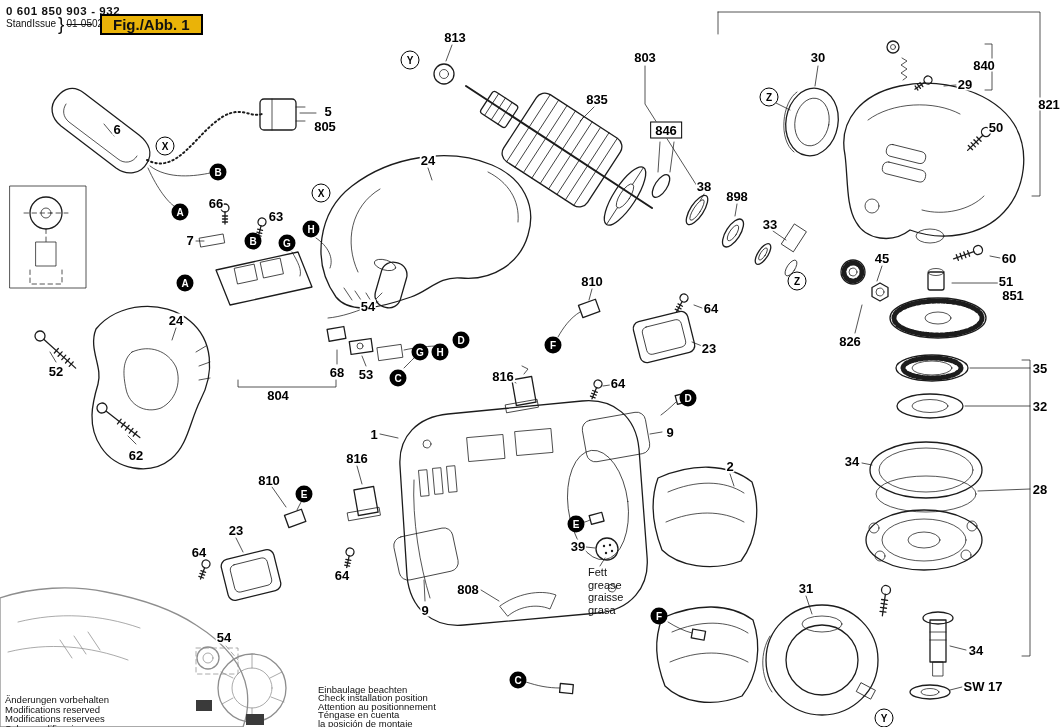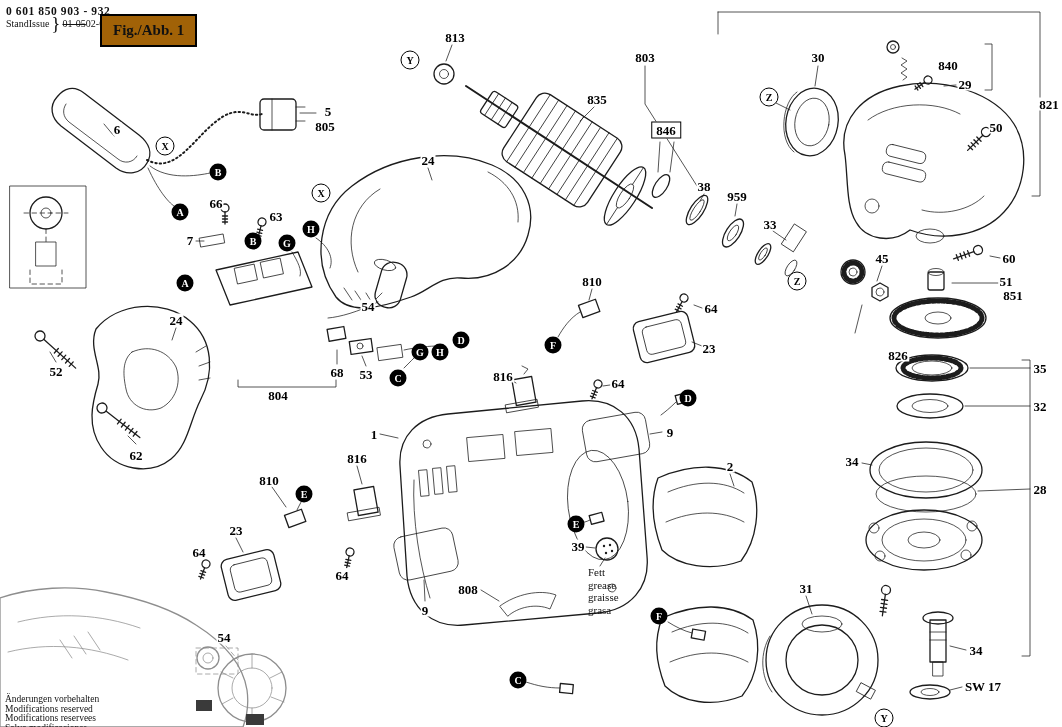--- a/index.html
+++ b/index.html
@@ -1,36 +1,36 @@
 <!DOCTYPE html>
 <html><head>
 <meta charset="utf-8">
 <style>
   html,body{margin:0;padding:0;background:#fff;}
   .page{position:relative;width:1062px;height:727px;background:#fff;overflow:hidden;
-        font-family:Liberation Serif, serif;color:#111;}
+        font-family:Liberation Sans, sans-serif;color:#111;}
   svg.draw{position:absolute;inset:0;}
   svg.draw *{fill:none;stroke:#1c1c1c;stroke-width:1.3;stroke-linecap:round;stroke-linejoin:round;}
   svg.draw .tn{stroke-width:.75;}
   svg.draw .tk{stroke-width:2;}
   svg.draw .dsh{stroke-dasharray:4.5 3.5;}
   svg.draw .dt{stroke-dasharray:1.4 3;}
   svg.draw .teeth2{stroke-width:5;stroke-dasharray:2.4 2.6;}
   svg.draw .fl{fill:#1c1c1c;stroke:none;}
   svg.draw .gray *{stroke:#8e8e8e;}
   svg.draw .gray .fl{fill:#3a3a3a;stroke:none;}
 
   .header{position:absolute;left:6px;top:5px;}
   .pn{font-size:11.5px;font-weight:700;letter-spacing:.6px;white-space:nowrap;}
   .issue-block{display:flex;align-items:center;gap:2px;margin-top:1px;font-size:10px;line-height:11px;}
   .issue-labels,.issue-dates{display:flex;flex-direction:row;}
   .brace{font-size:19px;font-weight:400;}
   .struck{text-decoration:line-through;}
-  .figbox{position:absolute;left:100px;top:14px;border:2.5px solid #000;padding:6px 11px;
-          font-size:15px;font-weight:700;background:#a16207;}
+  .figbox{position:absolute;left:100px;top:14px;border:2.5px solid #000;padding:0 11px;
+          font-size:15px;font-weight:700;background:#eab308;}
 
   .layer{position:absolute;inset:0;pointer-events:none;}
   .callout{position:absolute;transform:translate(-50%,-50%);font-size:13px;font-weight:700;
            line-height:1;white-space:nowrap;background:#fff;padding:0 1px;color:#000;}
   .callout.b{font-weight:800;}
   .callout.boxed{border:1px solid #000;padding:1px 4px;}
   .lettercall{position:absolute;transform:translate(-50%,-50%);width:17px;height:17px;border-radius:50%;
               display:flex;align-items:center;justify-content:center;font-size:10px;font-weight:700;}
   .lettercall.solid{background:#000;color:#fff;}
   .lettercall.outline{background:#fff;color:#000;border:1.5px solid #000;}
@@ -408,32 +408,32 @@
   </div>
 
   <div class="figbox">Fig./Abb. 1</div>
 
   <div class="layer">
       <div class="callout b" style="left: 455px; top: 37px;">813</div>
       <div class="callout b" style="left: 645px; top: 57px;">803</div>
       <div class="callout b" style="left: 597px; top: 99px;">835</div>
       <div class="callout b boxed" style="left: 666px; top: 130px;">846</div>
       <div class="callout" style="left: 704px; top: 186px;">38</div>
-      <div class="callout b" style="left: 737px; top: 196px;">959</div>
+      <div class="callout b" style="left: 737px; top: 196px;">898</div>
       <div class="callout" style="left: 770px; top: 224px;">33</div>
       <div class="callout" style="left: 818px; top: 57px;">30</div>
-      <div class="callout b" style="left: 948px; top: 65px;">840</div>
+      <div class="callout b" style="left: 984px; top: 65px;">840</div>
       <div class="callout" style="left: 965px; top: 84px;">29</div>
       <div class="callout b" style="left: 1049px; top: 104px;">821</div>
       <div class="callout" style="left: 996px; top: 127px;">50</div>
       <div class="callout" style="left: 1009px; top: 258px;">60</div>
       <div class="callout" style="left: 1006px; top: 281px;">51</div>
       <div class="callout b" style="left: 1013px; top: 295px;">851</div>
       <div class="callout" style="left: 882px; top: 258px;">45</div>
-      <div class="callout b" style="left: 850px; top: 355px; margin-left: 48px;">826</div>
+      <div class="callout b" style="left: 850px; top: 341px;">826</div>
       <div class="callout" style="left: 1040px; top: 368px;">35</div>
       <div class="callout" style="left: 1040px; top: 406px;">32</div>
       <div class="callout" style="left: 852px; top: 461px;">34</div>
       <div class="callout" style="left: 1040px; top: 489px;">28</div>
       <div class="callout b" style="left: 1075px; top: 508px;">822</div>
       <div class="callout" style="left: 117px; top: 129px;">6</div>
       <div class="callout" style="left: 328px; top: 111px;">5</div>
       <div class="callout b" style="left: 325px; top: 126px;">805</div>
       <div class="callout" style="left: 216px; top: 203px;">66</div>
       <div class="callout" style="left: 276px; top: 216px;">63</div>
@@ -500,14 +500,21 @@
       <div class="note-line">grasa</div>
     </div>
 
   <div class="footer footer-left">
       <div class="footer-line">Änderungen vorbehalten</div>
       <div class="footer-line">Modifications reserved</div>
       <div class="footer-line">Modifications reservees</div>
       <div class="footer-line">Salvo modificaciones</div>
     </div>
 
+  <div class="footer footer-center">
+      <div class="footer-line">Einbaulage beachten</div>
+      <div class="footer-line">Check installation position</div>
+      <div class="footer-line">Attention au positionnement</div>
+      <div class="footer-line">Téngase en cuenta</div>
+      <div class="footer-line">la posición de montaje</div>
+    </div>
 
 </div>
 
 </body></html>

